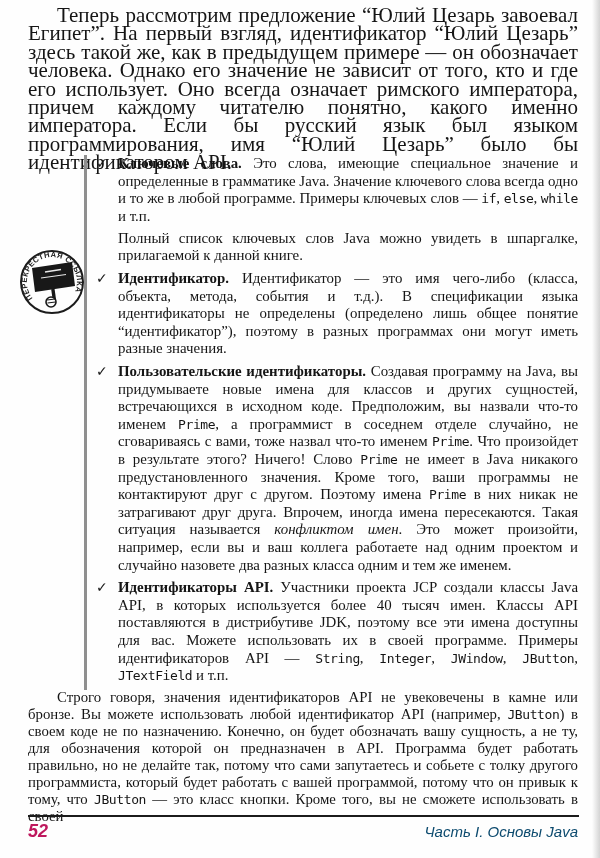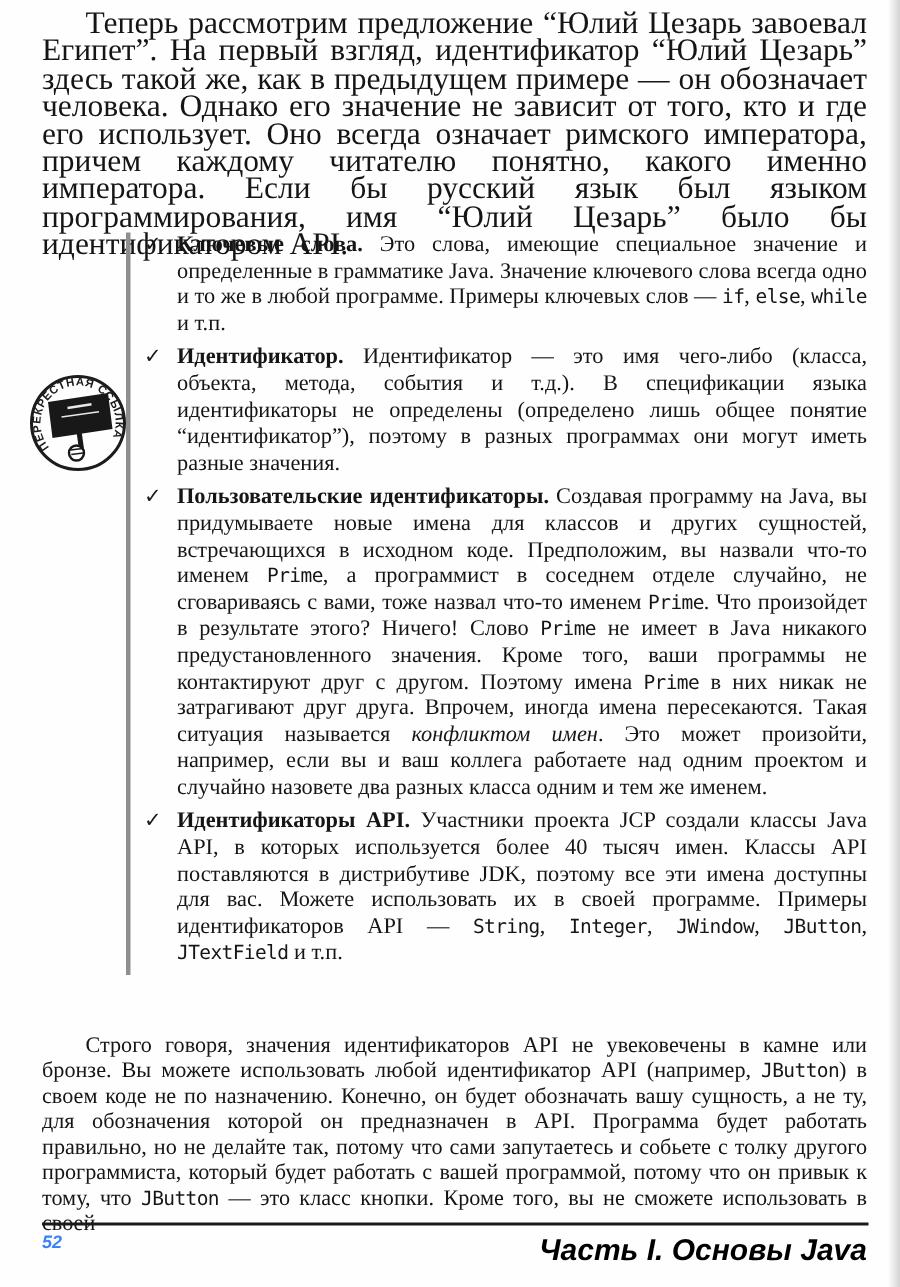--- a/index.html
+++ b/index.html
@@ -57,26 +57,26 @@
   #stamp { position: absolute; left: 15px; top: 243px; width: 74px; height: 76px; }
 
   
   #footer-rule {
     position: absolute; left: 28px; top: 815px; width: 551px; height: 2px;
     background: #1b1b1b;
   }
   #footer-left {
     position: absolute; left: 28px; top: 821px;
     font-family: "Liberation Sans", sans-serif;
-    font-weight: 700; font-style: italic; font-size: 12px; color: #3b82f6; text-align: center;
+    font-weight: 700; font-style: italic; font-size: 18px; color: #be185d; text-align: center;
   }
   #footer-right {
     position: absolute; right: 22px; top: 823px;
     font-family: "Liberation Sans", sans-serif;
-    font-weight: 700; font-style: italic; font-size: 20px; color: #000000;
+    font-weight: 400; font-style: italic; font-size: 15px; color: #0c4a6e;
   }
 
   
   #edge-shade {
     position: absolute; right: 0; top: 0; width: 8px; height: 100%;
     background: linear-gradient(to right, rgba(0,0,0,0), rgba(60,60,60,0.22));
     pointer-events: none;
   }
 </style>
 </head>
@@ -105,20 +105,21 @@
       <line x1="32" y1="57" x2="40" y2="56" stroke="#181818" stroke-width="1.1"></line>
       <line x1="32.5" y1="60" x2="40.5" y2="59" stroke="#181818" stroke-width="1.1"></line>
     </g>
   </svg>
 </div>
 
 <div id="bullets">
   <div class="bullet-item">
     <span class="check">✓</span>
   <p><span class="s-heading">Ключевые слова. </span><span class="s-plain">Это слова, имеющие специальное значение и определенные в грамматике Java. Значение ключевого слова всегда одно и то же в любой программе. Примеры ключевых слов — </span><span class="s-code">if</span><span class="s-plain">, </span><span class="s-code">else</span><span class="s-plain">, </span><span class="s-code">while</span><span class="s-plain"> и т.п.</span></p>
+      <p><span class="s-plain">Полный список ключевых слов Java можно увидеть в шпаргалке, прилагаемой к данной книге.</span></p>
     </div>
 
   <div class="bullet-item">
     <span class="check">✓</span>
   <p><span class="s-heading">Идентификатор. </span><span class="s-plain">Идентификатор — это имя чего-либо (класса, объекта, метода, события и т.д.). В спецификации языка идентификаторы не определены (определено лишь общее понятие “идентификатор”), поэтому в разных программах они могут иметь разные значения.</span></p>
     </div>
 
   <div class="bullet-item">
     <span class="check">✓</span>
   <p><span class="s-heading">Пользовательские идентификаторы. </span><span class="s-plain">Создавая программу на Java, вы придумываете новые имена для классов и других сущностей, встречающихся в исходном коде. Предположим, вы назвали что-то именем </span><span class="s-code">Prime</span><span class="s-plain">, а программист в соседнем отделе случайно, не сговариваясь с вами, тоже назвал что-то именем </span><span class="s-code">Prime</span><span class="s-plain">. Что произойдет в результате этого? Ничего! Слово </span><span class="s-code">Prime</span><span class="s-plain"> не имеет в Java никакого предустановленного значения. Кроме того, ваши программы не контактируют друг с другом. Поэтому имена </span><span class="s-code">Prime</span><span class="s-plain"> в них никак не затрагивают друг друга. Впрочем, иногда имена пересекаются. Такая ситуация называется </span><span class="s-italic">конфликтом имен</span><span class="s-plain">. Это может произойти, например, если вы и ваш коллега работаете над одним проектом и случайно назовете два разных класса одним и тем же именем.</span></p>

